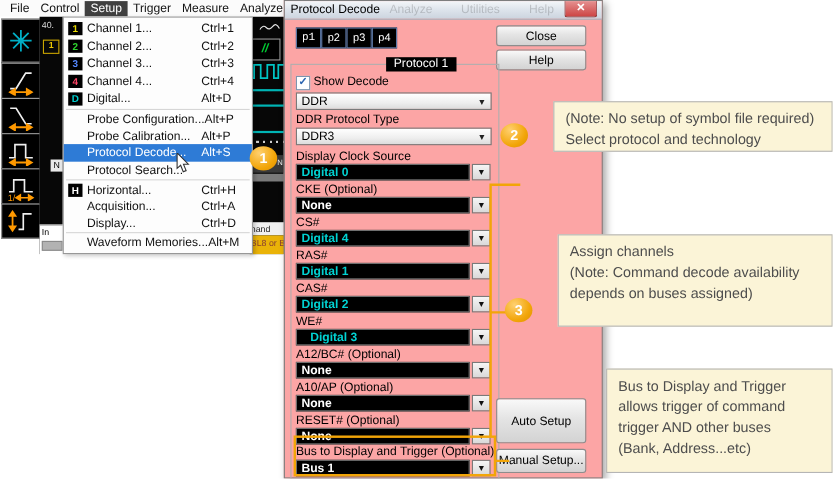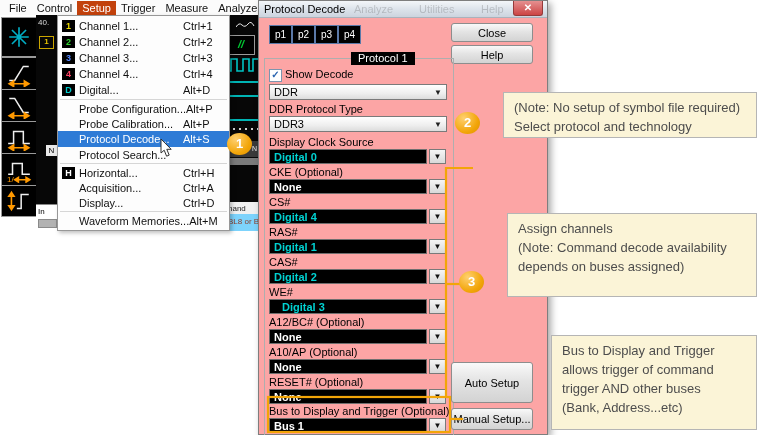--- a/index.html
+++ b/index.html
@@ -15,21 +15,21 @@
   
   .sliver{position:absolute;top:15px;height:216px;background:#070707;z-index:1;}
   .bgtxt{position:absolute;color:#ddd;font-size:8px;line-height:9px;white-space:nowrap;}
   .teal-line{position:absolute;height:2px;background:#00b4b4;}
   .tickrow{position:absolute;height:2px;background:repeating-linear-gradient(90deg,#cfcfcf 0 2px,transparent 2px 6px);}
 
   
   .menubar{position:absolute;left:0;top:0;width:258px;height:15px;background:#fbfbfb;
            display:flex;align-items:center;padding-left:4px;z-index:2;font-size:11px;color:#111;}
   .mb-item{padding:1px 5px;white-space:nowrap;}
-  .mb-item.active{background:#c2410c;color:#fff;}
+  .mb-item.active{background:#404040;color:#fff;}
 
   
   .menu{position:absolute;left:57px;top:15px;width:171px;background:#fdfdfd;
         border:1px solid #979797;box-shadow:2px 2px 4px rgba(0,0,0,.25);z-index:3;
         padding:2px 0;font-size:11px;color:#111;}
   .mi{display:flex;align-items:center;height:15px;}
   .mi.tall{height:16px;}
   .mi.hl{background:#2e7bd6;color:#fff;}
   .mico{width:21px;display:flex;align-items:center;justify-content:center;flex:0 0 21px;}
   .mbadge{width:13px;height:12px;background:#000;color:#fff;font-size:9px;font-weight:bold;
@@ -109,21 +109,21 @@
   <div class="teal-line" style="left:0;top:104px;width:31px;"></div>
   <div class="tickrow" style="left:0;top:113px;width:31px;"></div>
   <div class="abs" style="left:0;top:126px;width:31px;height:16px;background:#3a3a3a;">
     <span style="position:absolute;left:2px;top:4px;font-size:7px;color:#eee;">N o</span>
     <span style="position:absolute;left:25px;top:4px;font-size:7px;color:#eee;">N</span>
   </div>
   <div class="abs" style="left:0;top:143px;width:31px;height:7px;background:#7a7a7a;"></div>
   <div class="abs" style="left:0;top:187px;width:31px;height:12px;background:#f0f0f0;">
     <span style="position:absolute;left:1px;top:2px;font-size:8px;color:#222;">nand</span>
   </div>
-  <div class="abs" style="left:0;top:199px;width:31px;height:17px;background:#7dd3fc;">
+  <div class="abs" style="left:0;top:199px;width:31px;height:17px;background:#eab308;">
     <span style="position:absolute;left:1px;top:3px;font-size:8px;color:#8a4030;white-space:nowrap;">BL8 or B</span>
   </div>
 </div>
 
 <div class="tbtn" style="top:17px;height:38px;">
   <svg width="26" height="26" viewBox="0 0 24 24">
     <g stroke="#00aec4" stroke-width="1.5" fill="none">
       <path d="M12,3 V21 M3,12 H21 M5.5,5.5 L18.5,18.5 M18.5,5.5 L5.5,18.5"></path>
       <circle cx="12" cy="12" r="2.2" fill="#00aec4" stroke="none"></circle>
     </g>
@@ -261,21 +261,21 @@
 
 <div class="dialog">
   <div class="titlebar">
     <span class="title-text">Protocol Decode</span>
     <span class="ghost" style="left:95px;">Analyze</span>
     <span class="ghost" style="left:160px;">Utilities</span>
     <span class="ghost" style="left:222px;">Help</span>
     <div class="xbtn">✕</div>
   </div>
 
-  <div class="ptab" style="left:10px;">p1</div>
+  <div class="ptab" style="left:10px;font-family:Liberation Mono, monospace;">p1</div>
   <div class="ptab" style="left:33px;">p2</div>
   <div class="ptab" style="left:56px;">p3</div>
   <div class="ptab" style="left:79px;">p4</div>
 
   <div class="btn" style="left:192px;top:22px;width:80px;height:17px;">Close</div>
   <div class="btn" style="left:192px;top:44px;width:80px;height:17px;">Help</div>
 
   <div class="groupbox">
     <div class="grouplabel">Protocol 1</div>
   </div>

